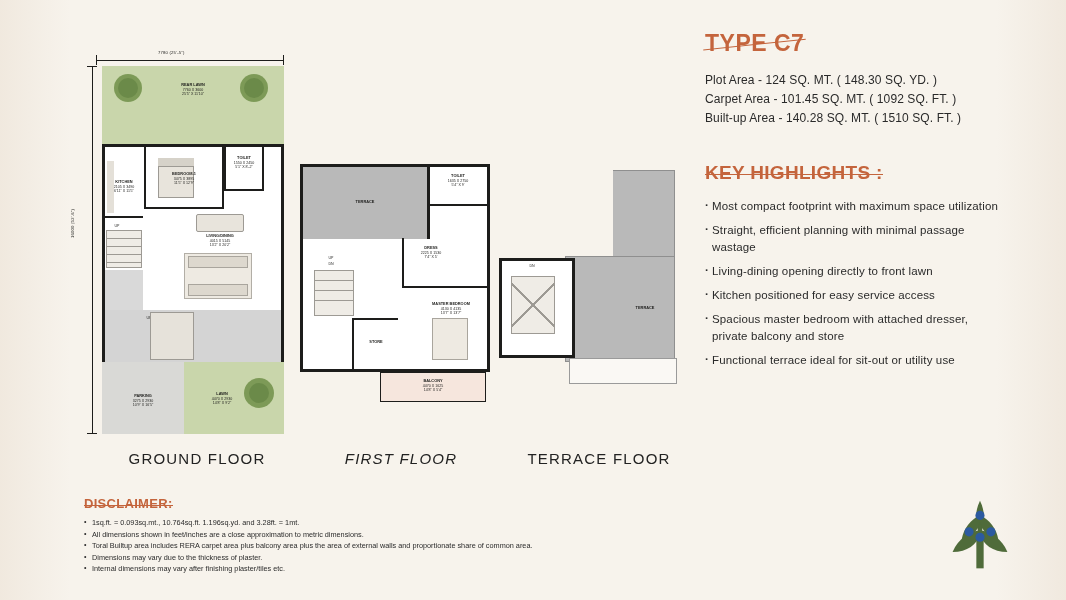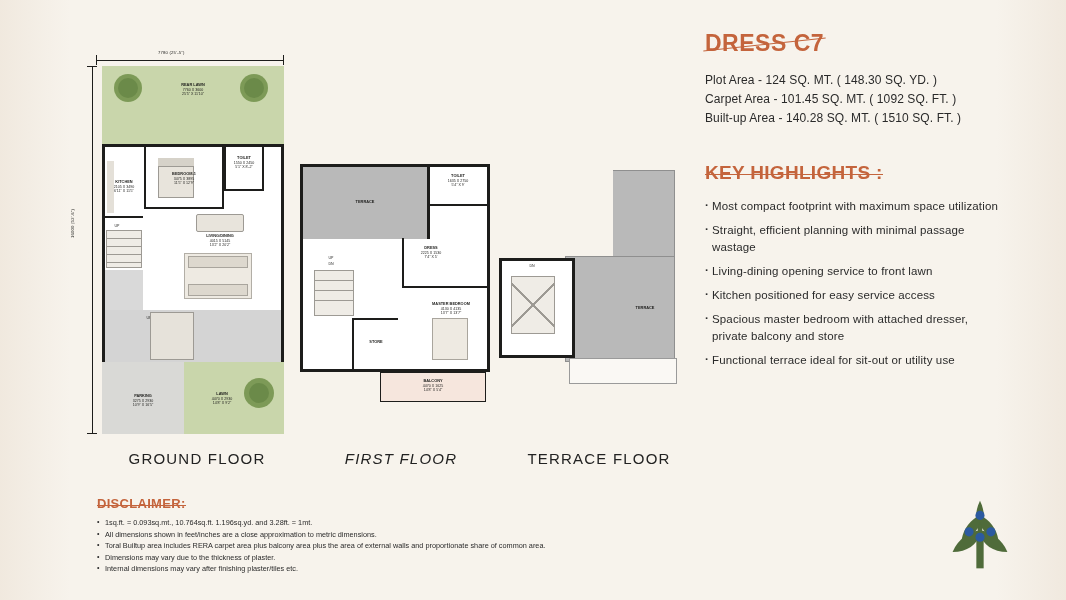--- a/index.html
+++ b/index.html
@@ -45,21 +45,21 @@
   .kh-list { margin-top: 14px; }
   .kh-item {
     font-size: 11.5px; color: #2a2a2a; line-height: 17px;
     margin-bottom: 7px; padding-left: 7px; position: relative; letter-spacing: .15px;
   }
   .kh-item:before {
     content: "\00b7"; position: absolute; left: 0; top: -1px; font-weight: bold;
   }
 
   
-  .disclaimer { position: absolute; left: 97px; top: 494px; width: 580px; }
+  .disclaimer { position: absolute; left: 84px; top: 494px; width: 580px; }
   .disc-title {
     font-size: 13px; font-weight: bold; color: #c4643c; letter-spacing: .3px;
     position: relative; display: inline-block; margin-bottom: 6px;
   }
   .disc-title:after {
     content: ""; position: absolute; left: 0; right: 0; top: 58%;
     border-top: 1px solid #c4643c;
   }
   .disc-item {
     font-size: 7.3px; color: #2b2b2b; line-height: 11.5px; padding-left: 8px;
@@ -296,35 +296,35 @@
 
     <div style="position:absolute; left:74px; top:188px; width:108px; height:26px; border:1px solid #9a9a9a; background:#faf8f4;"></div>
   </div>
 
   <div class="floor-label" style="left:112px; top:450px; width:170px;">GROUND FLOOR</div>
   <div class="floor-label" style="left:316px; top:450px; width:170px;font-style:italic;">FIRST FLOOR</div>
   <div class="floor-label" style="left:514px; top:450px; width:170px;">TERRACE FLOOR</div>
 
   <div class="right-panel">
     <div class="type-title">
-      <span class="strike">DRESS C7</span>
+      <span class="strike">TYPE C7</span>
     </div>
 
     <div>
       <div class="area-line">Plot Area - 124 SQ. MT. ( 148.30 SQ. YD. )</div>
       <div class="area-line">Carpet Area - 101.45 SQ. MT. ( 1092 SQ. FT. )</div>
       <div class="area-line">Built-up Area - 140.28 SQ. MT. ( 1510 SQ. FT. )</div>
     </div>
 
     <div class="kh-title">KEY HIGHLIGHTS :</div>
 
     <div class="kh-list">
       <div class="kh-item">Most compact footprint with maximum space utilization</div>
       <div class="kh-item">Straight, efficient planning with minimal passage wastage</div>
-      <div class="kh-item">Living-dining opening service to front lawn</div>
+      <div class="kh-item">Living-dining opening directly to front lawn</div>
       <div class="kh-item">Kitchen positioned for easy service access</div>
       <div class="kh-item">Spacious master bedroom with attached dresser, private balcony and store</div>
       <div class="kh-item">Functional terrace ideal for sit-out or utility use</div>
     </div>
   </div>
 
   <div class="disclaimer">
     <div class="disc-title">DISCLAIMER:</div>
     <div class="disc-item">1sq.ft. = 0.093sq.mt., 10.764sq.ft. 1.196sq.yd. and 3.28ft. = 1mt.</div>
     <div class="disc-item">All dimensions shown in feet/inches are a close approximation to metric dimensions.</div>

